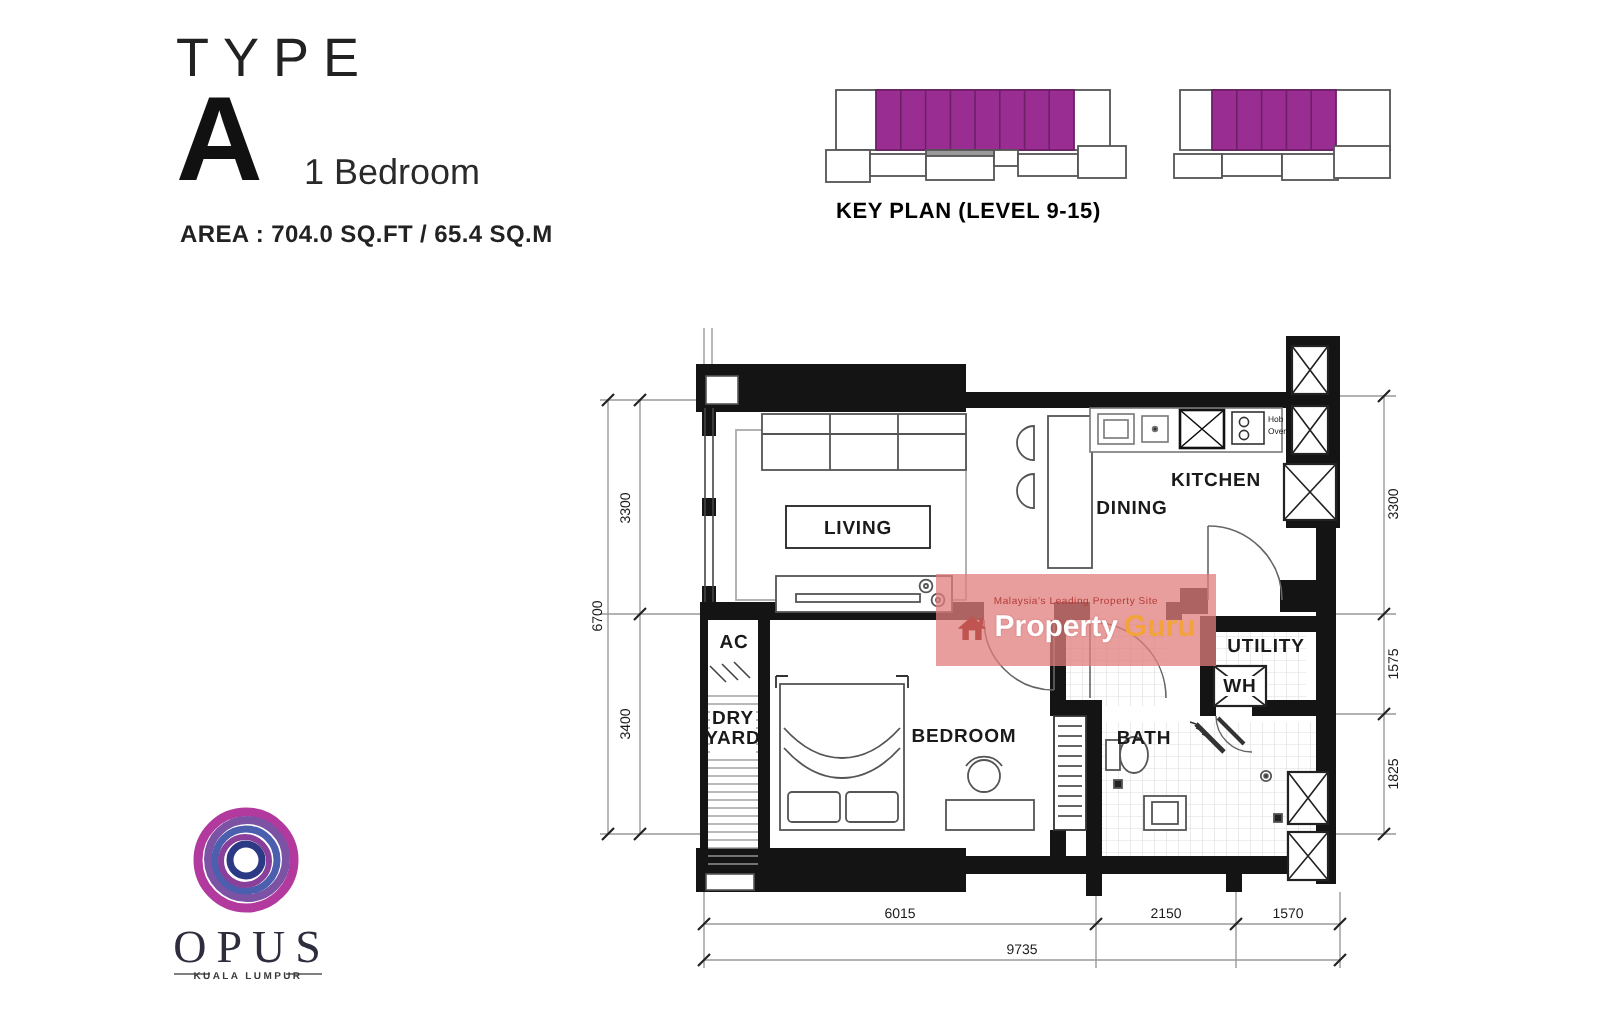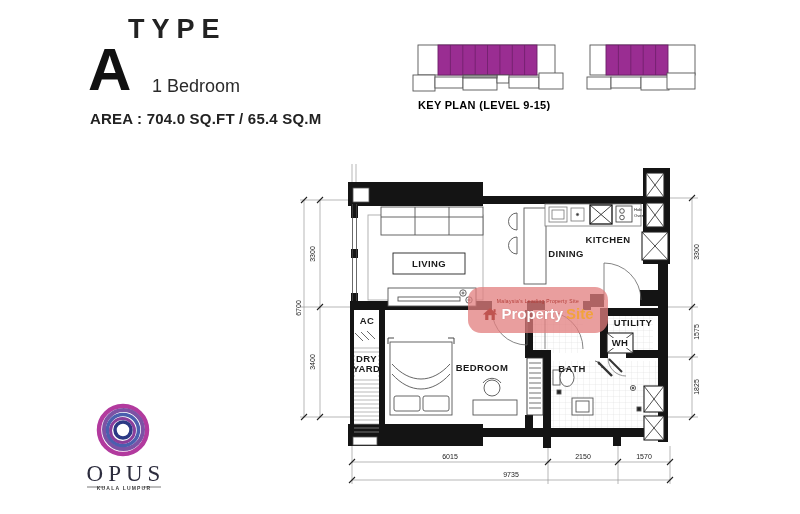--- a/index.html
+++ b/index.html
@@ -1,36 +1,36 @@
 <!DOCTYPE html>
 <html style="--highlight_purple: #9a2d92; --watermark_pink: rgba(226,125,125,0.75); --guru_orange: #f2a33c;"><head>
 <meta charset="utf-8">
 <style>
   html,body{margin:0;padding:0;background:#fff;}
   .page{position:relative;width:800px;height:514px;background:#ffffff;overflow:hidden;
         font-family:"Liberation Sans",sans-serif;color:#1a1a1a;}
   
   .title-block{position:absolute;left:88px;top:14px;width:230px;}
-  .eyebrow{font-size:27px;letter-spacing:7px;font-weight:700;color:#222;margin-left:40px;}
+  .eyebrow{font-size:27px;letter-spacing:7px;font-weight:400;color:#222;}
   .letter{position:absolute;left:0;top:26px;font-size:60px;font-weight:700;line-height:1;color:#111;}
   .subtitle{position:absolute;left:50px;top:62px;font-size:18px;color:#2a2a2a;margin-left:14px;}
-  .area{position:absolute;left:2px;top:96px;font-size:15px;font-weight:700;letter-spacing:.2px;color:#222;white-space:nowrap;}
+  .area{position:absolute;left:2px;top:96px;font-size:12px;font-weight:700;letter-spacing:.2px;color:#222;white-space:nowrap;}
   
   .keyplan{position:absolute;left:405px;top:25px;}
   .keyplan text{font-family:"Liberation Sans",sans-serif;}
   
   .plan{position:absolute;left:295px;top:150px;}
   .plan text{font-family:"Liberation Sans",sans-serif;fill:#1a1a1a;}
   .roomlbl{font-size:9.5px;font-weight:600;letter-spacing:.4px;}
   .dimlbl{font-size:7px;fill:#333;}
   .tinylbl{font-size:4.2px;fill:#222;}
   
   .watermark{position:absolute;left:468px;top:287px;width:140px;height:46px;
              background:var(--watermark_pink);display:flex;flex-direction:column;
-             align-items:center;justify-content:center;z-index:5;border-radius:13px;}
+             align-items:center;justify-content:center;z-index:5;}
   .wm-tagline{font-size:5px;color:#b23a35;letter-spacing:.3px;margin-bottom:1px;}
   .wm-brand{display:flex;align-items:center;gap:3px;font-size:15px;font-weight:800;}
   .wm-property{color:#ffffff;text-shadow:0 0 1px rgba(170,60,60,.5);}
   .wm-guru{color:var(--guru_orange);}
   
   .opus{position:absolute;left:83px;top:390px;}
   .opus .brand{font-family:"Liberation Serif",serif;font-size:23px;letter-spacing:5px;fill:#2d2d3e;}
   .opus .city{font-family:"Liberation Sans",sans-serif;font-size:5px;letter-spacing:1.2px;fill:#3a3a3a;font-weight:700;}
 </style>
 </head>
@@ -289,21 +289,21 @@
 
   <div class="watermark">
     <div class="wm-tagline">Malaysia's Leading Property Site</div>
     <div class="wm-brand">
       <svg width="16" height="14" viewBox="0 0 20 17">
         <path d="M10 1 L19 9 H16 V16 H4 V9 H1 Z" fill="#c05450"></path>
         <rect x="14.5" y="2.5" width="2.5" height="4" fill="#c05450"></rect>
         <rect x="8" y="10" width="4" height="6" fill="#e8a5a2"></rect>
       </svg>
       <span class="wm-property">Property</span>
-        <span class="wm-guru">Site</span>
+        <span class="wm-guru">Guru</span>
     </div>
   </div>
 
   <svg class="opus" width="96" height="116" viewBox="0 0 96 116">
     <g fill="none">
       <circle cx="40" cy="40" r="24" stroke="#b23a9e" stroke-width="4.5"></circle>
       <circle cx="40.5" cy="39.5" r="19.5" stroke="#7c52a5" stroke-width="4"></circle>
       <circle cx="40" cy="40" r="15.5" stroke="#4b5fae" stroke-width="3.5"></circle>
       <circle cx="39.5" cy="40.5" r="12" stroke="#8a3f9b" stroke-width="3"></circle>
       <circle cx="40" cy="40" r="8" stroke="#2c3a85" stroke-width="3.5"></circle>

